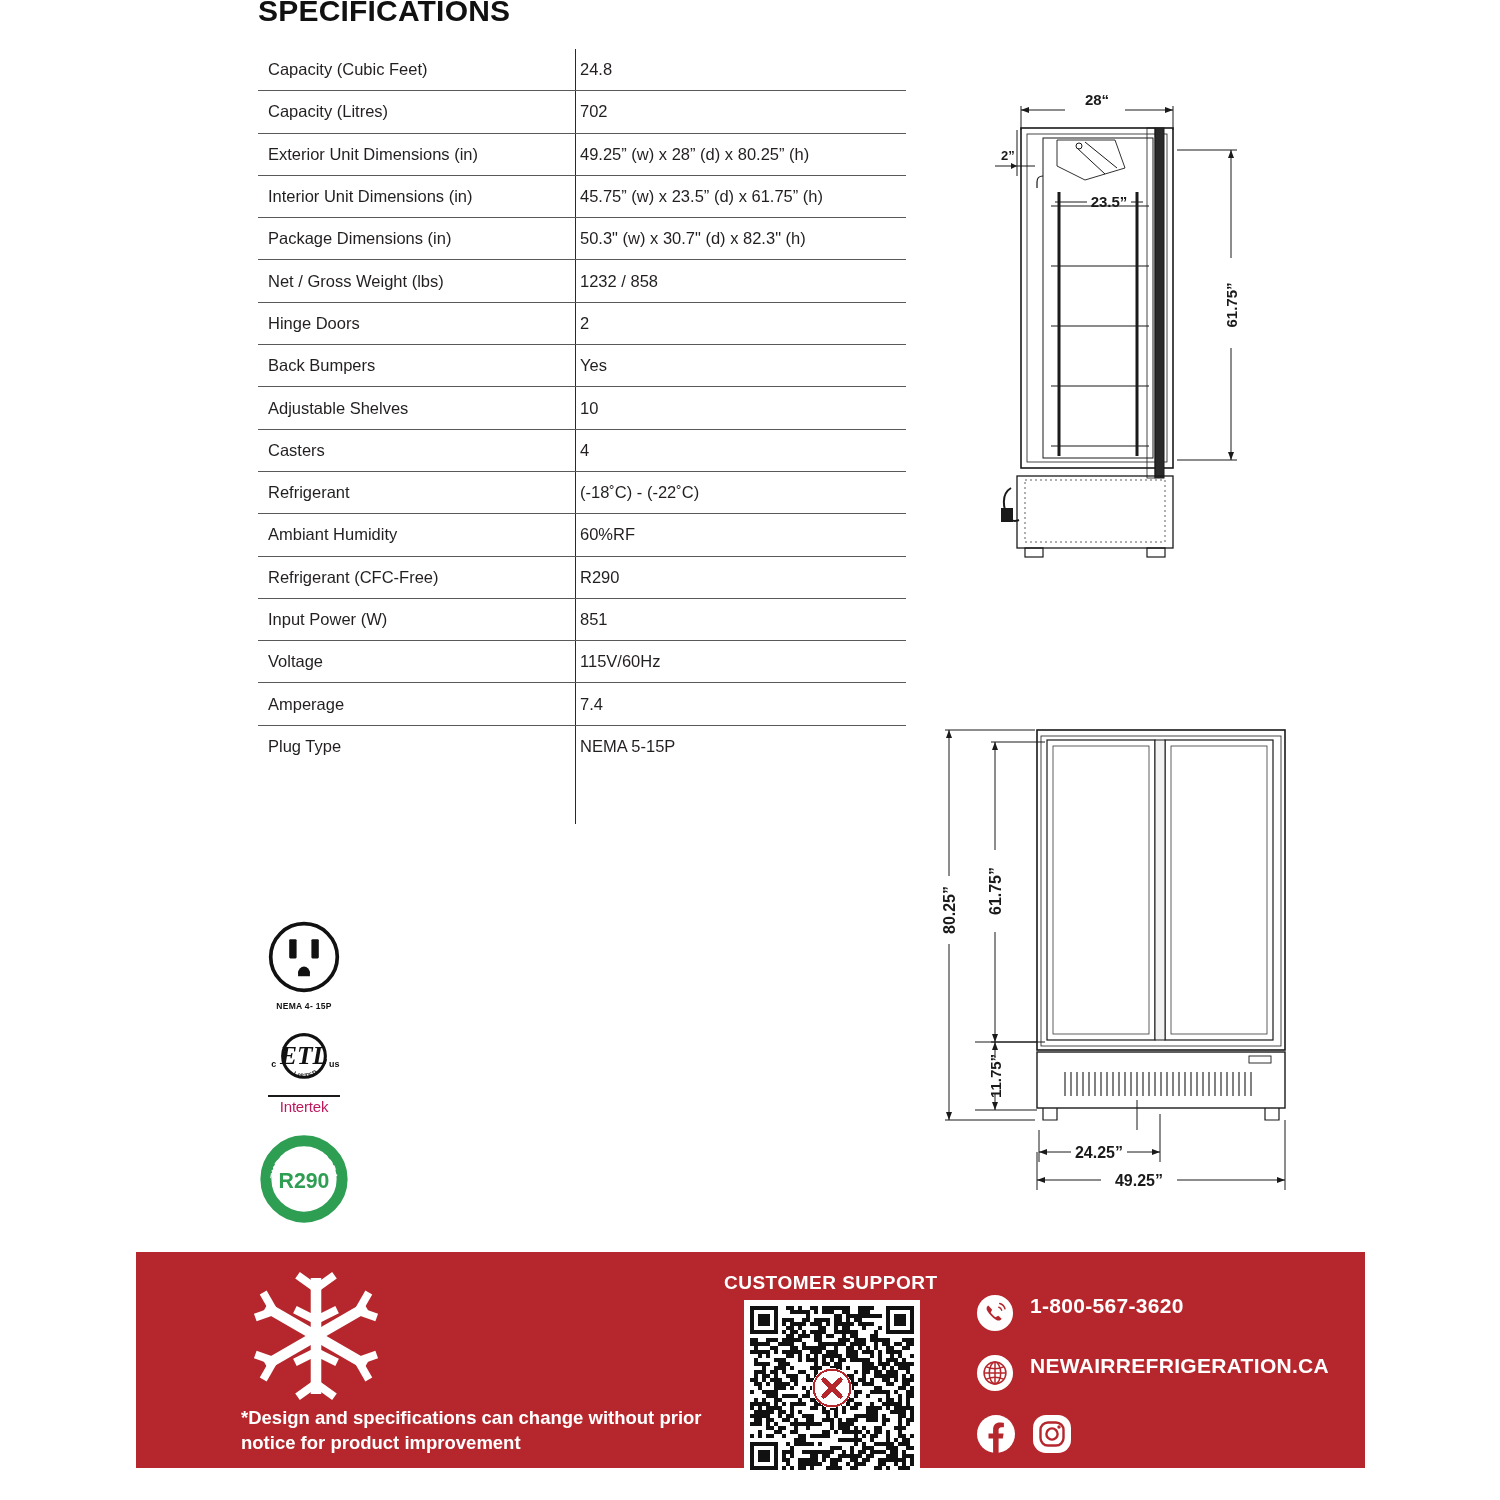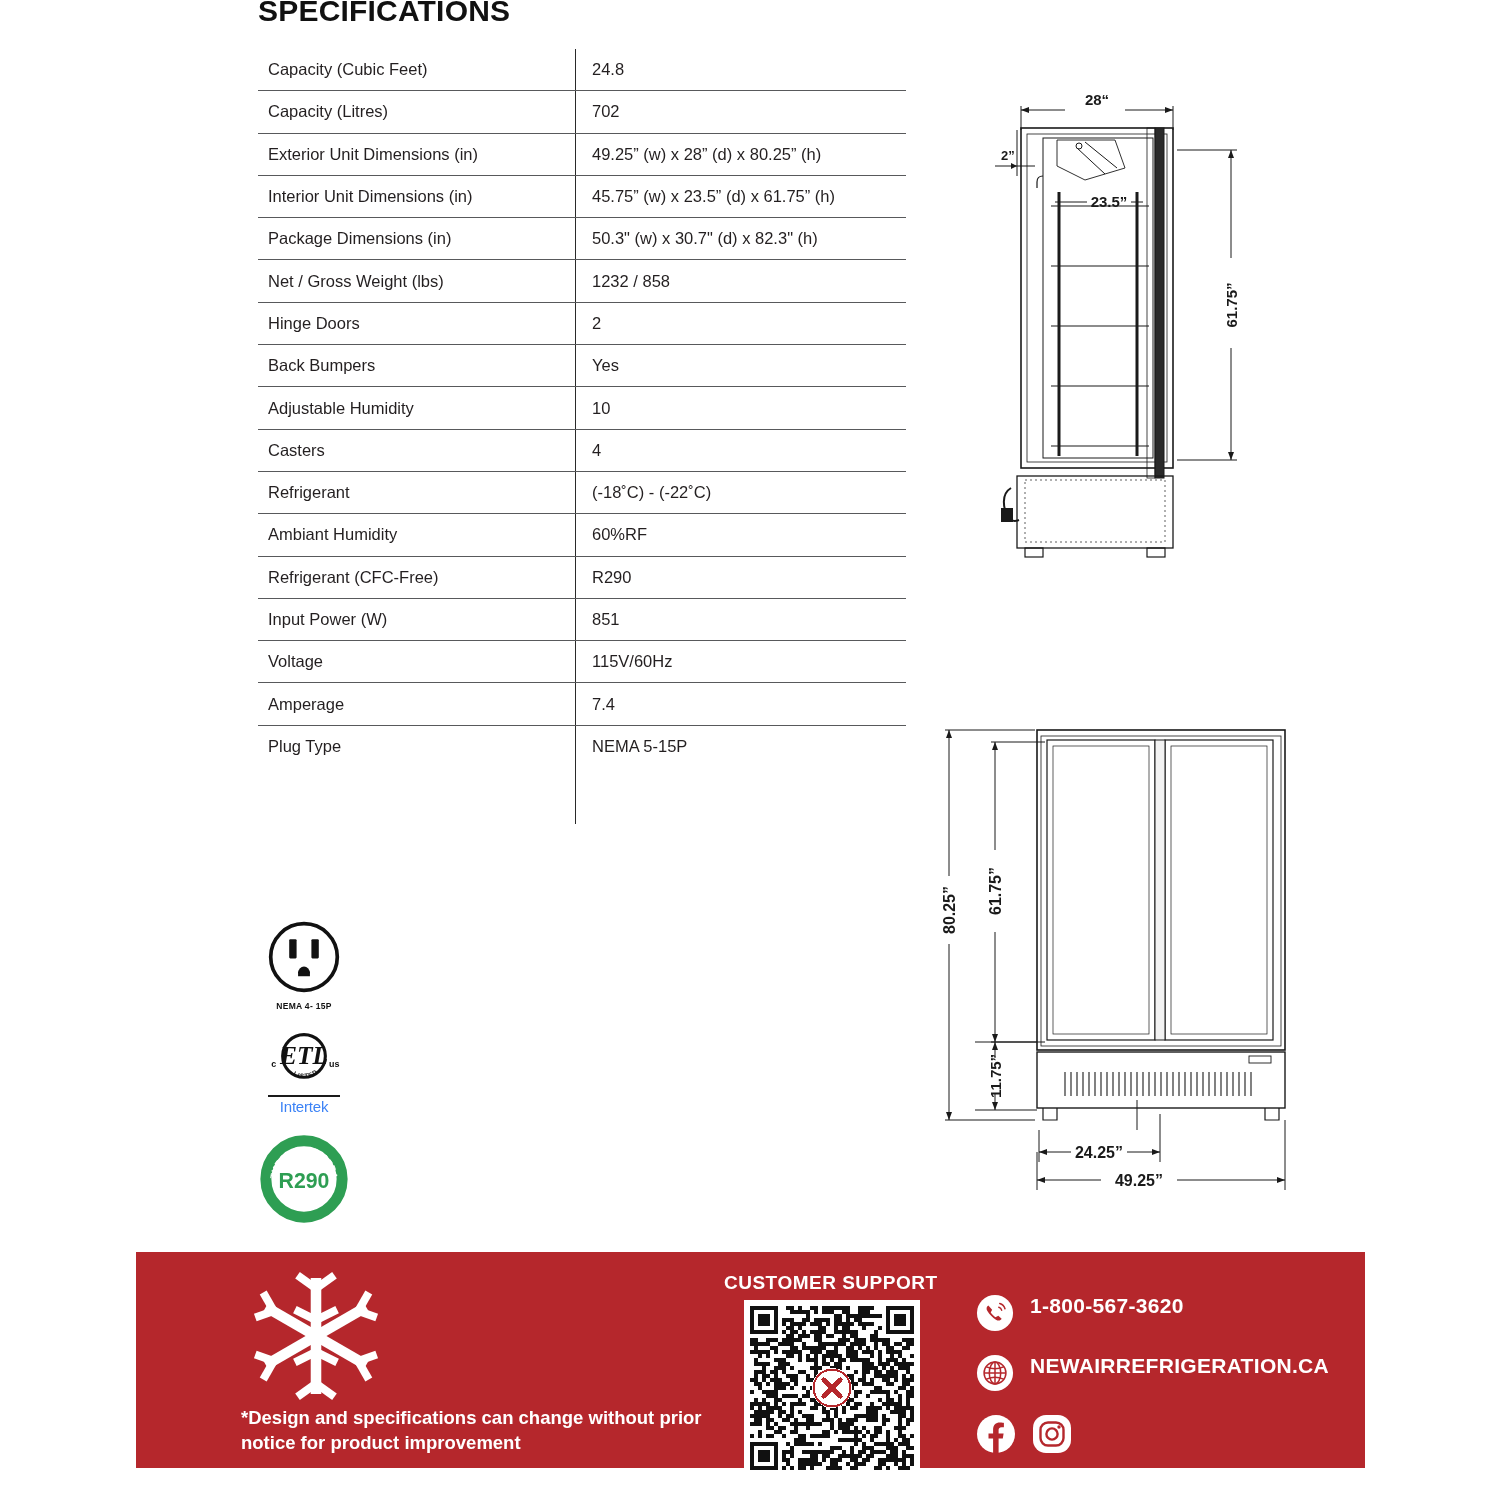--- a/index.html
+++ b/index.html
@@ -54,21 +54,21 @@
   .spec-row:last-child { border-bottom: 0; }
   .spec-label {
     width: 317px;
     padding-left: 10px;
     box-sizing: border-box;
     font-size: 16.5px;
     color: #231f20;
   }
   .spec-value {
     flex: 1;
-    padding-left: 17px;
+    padding-left: 5px;
     box-sizing: border-box;
     font-size: 16.5px;
     color: #231f20;
   }
 
   
   #cert-badges {
     position: absolute;
     left: 258px;
     top: 920px;
@@ -87,21 +87,21 @@
 
   .etl-wrap { width: 92px; text-align: center; margin-top: 16px; }
   .etl-rule {
     width: 72px;
     height: 2px;
     background: #1a1a1a;
     margin: 2px auto 1px auto;
   }
   .etl-caption {
     font-size: 15px;
-    color: #3b82f6;
+    color: #be185d;
     letter-spacing: -0.2px;
   }
 
   .r290-wrap { width: 92px; text-align: center; margin-top: 20px; }
 
   
   #drawing-side {
     position: absolute;
     left: 965px;
     top: 88px;
@@ -225,21 +225,21 @@
       </div>
       <div class="spec-row">
         <div class="spec-label">Hinge Doors</div>
         <div class="spec-value">2</div>
       </div>
       <div class="spec-row">
         <div class="spec-label">Back Bumpers</div>
         <div class="spec-value">Yes</div>
       </div>
       <div class="spec-row">
-        <div class="spec-label">Adjustable Humidity</div>
+        <div class="spec-label">Adjustable Shelves</div>
         <div class="spec-value">10</div>
       </div>
       <div class="spec-row">
         <div class="spec-label">Casters</div>
         <div class="spec-value">4</div>
       </div>
       <div class="spec-row">
         <div class="spec-label">Refrigerant</div>
         <div class="spec-value">(-18˚C) - (-22˚C)</div>
       </div>

